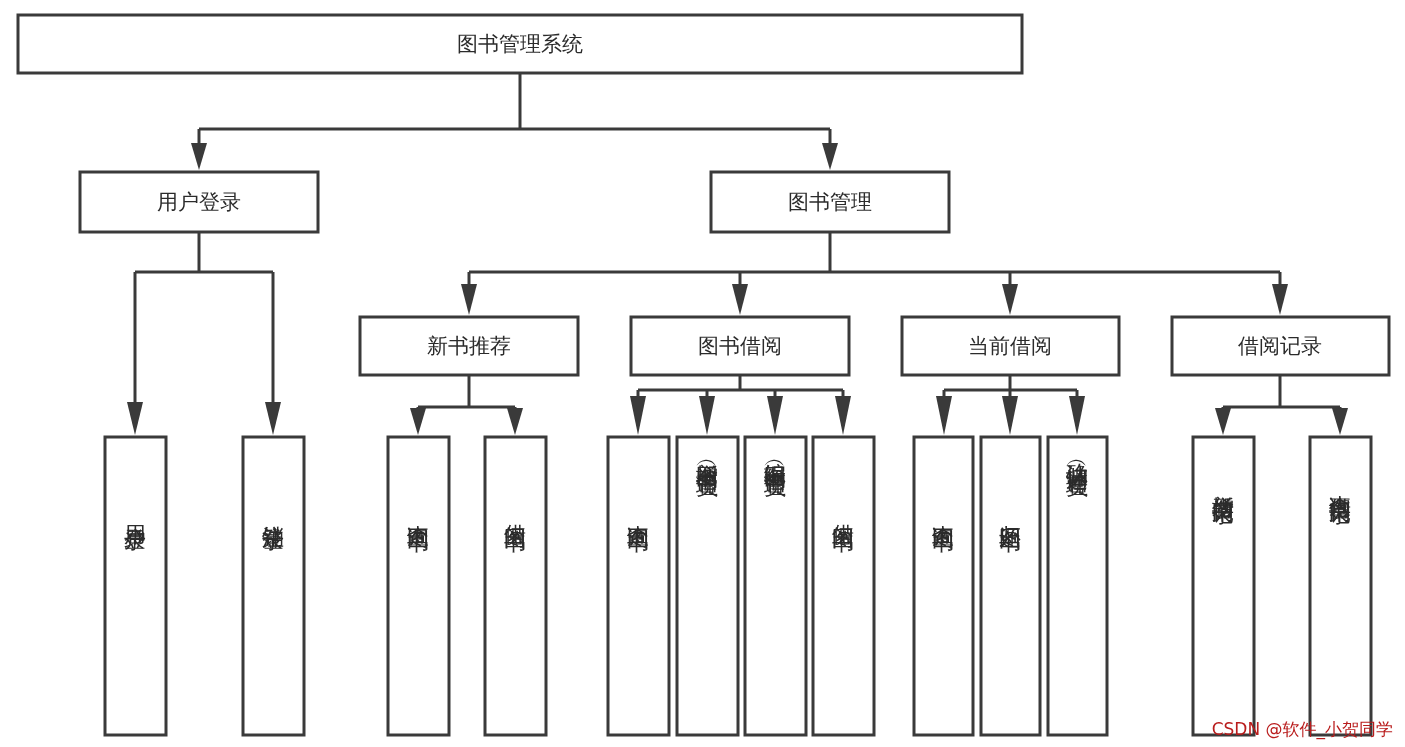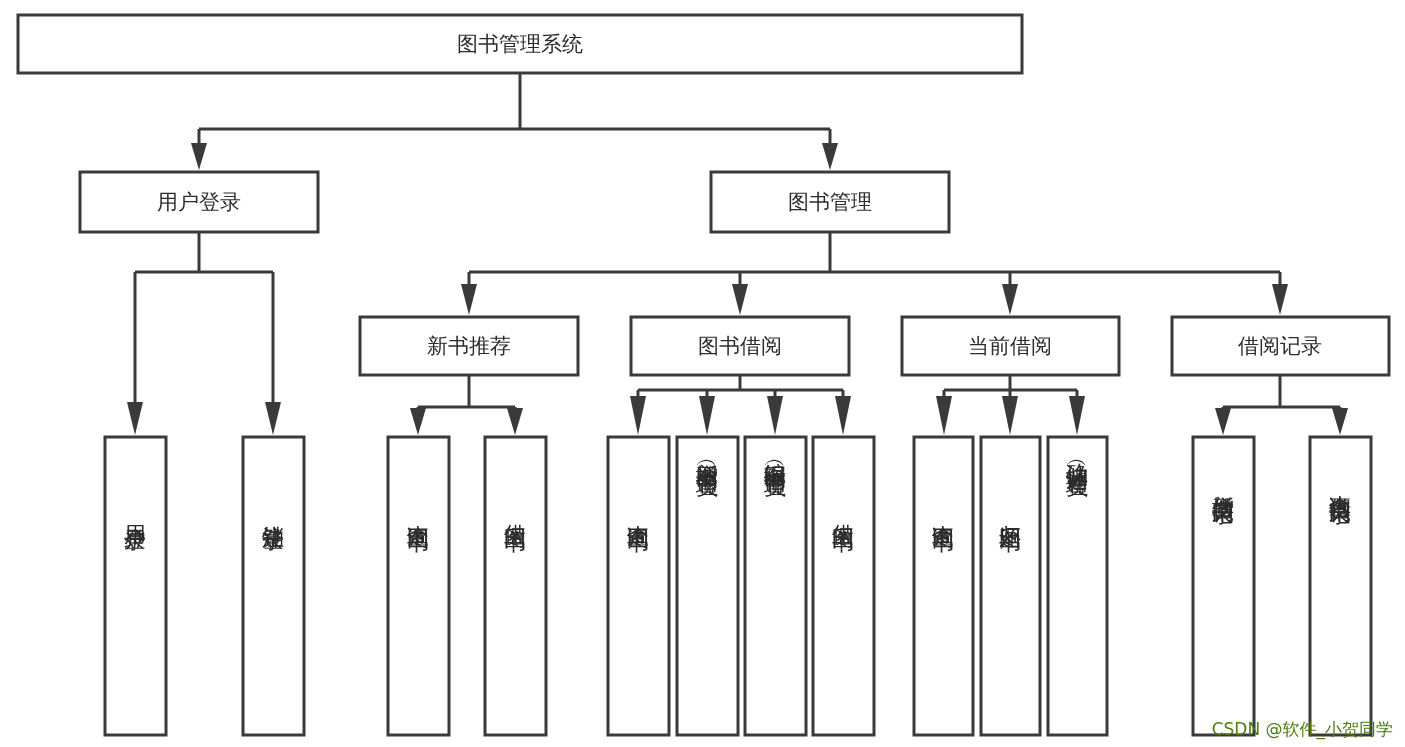--- a/index.html
+++ b/index.html
@@ -64,21 +64,21 @@
     letter-spacing: 2px;
     color: #2b2b2b;
     white-space: nowrap;
   }
   .watermark {
     position: absolute;
     right: 12px;
     bottom: 6px;
     font-family: "DejaVu Sans", "Liberation Sans", sans-serif;
     font-size: 17px;
-    color: #4d7c0f;
+    color: #b91c1c;
     white-space: nowrap;
     user-select: none;
   }
 </style>
 </head>
 <body>
 
 <div id="diagram-root">
 
   <svg id="tree-svg" viewBox="0 0 1405 747">

